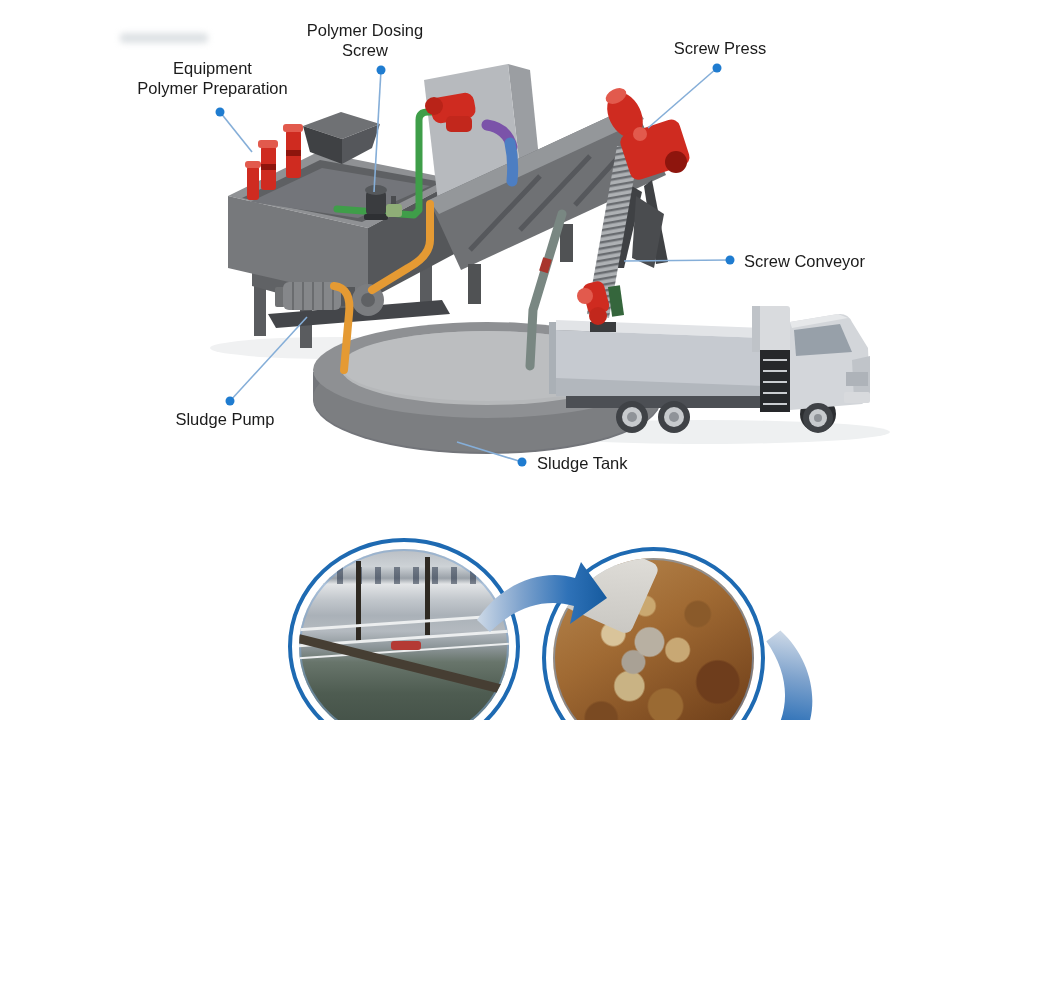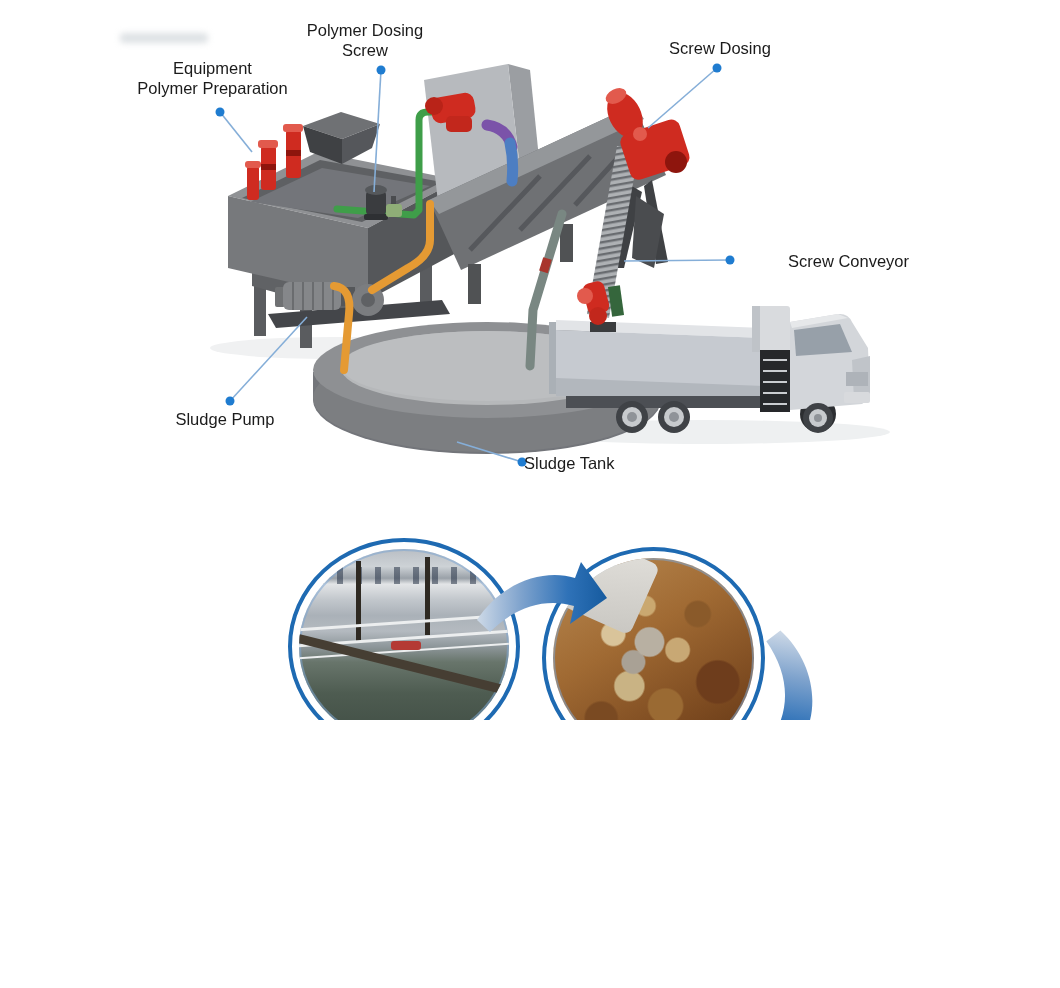--- a/index.html
+++ b/index.html
@@ -249,29 +249,29 @@
 
   <div class="label" style="left:270px;top:20px;width:190px">
     <span>Polymer Dosing</span>
     <span>Screw</span>
   </div>
   <div class="label" style="left:105px;top:58px;width:215px">
     <span>Equipment</span>
     <span>Polymer Preparation</span>
   </div>
   <div class="label single" style="left:650px;top:38px;width:140px">
-    <span>Screw Dosing</span>
-  </div>
-  <div class="label single" style="left:788px;top:251px;text-align:center">
+    <span>Screw Press</span>
+  </div>
+  <div class="label single" style="left:744px;top:251px;text-align:center">
     <span>Screw Conveyor</span>
   </div>
   <div class="label single" style="left:155px;top:409px;width:140px">
     <span>Sludge Pump</span>
   </div>
-  <div class="label single" style="left:524px;top:453px;text-align:left">
+  <div class="label single" style="left:537px;top:453px;text-align:left">
     <span>Sludge Tank</span>
   </div>
 
   <div class="pcircle" style="left:288px;top:538px;width:224px;height:209px">
     <div class="photo ph1">
       <div class="ph1-windows"></div>
       <div class="ph1-post p1"></div>
       <div class="ph1-post p2"></div>
       <div class="ph1-rail r1"></div>
       <div class="ph1-rail r2"></div>

